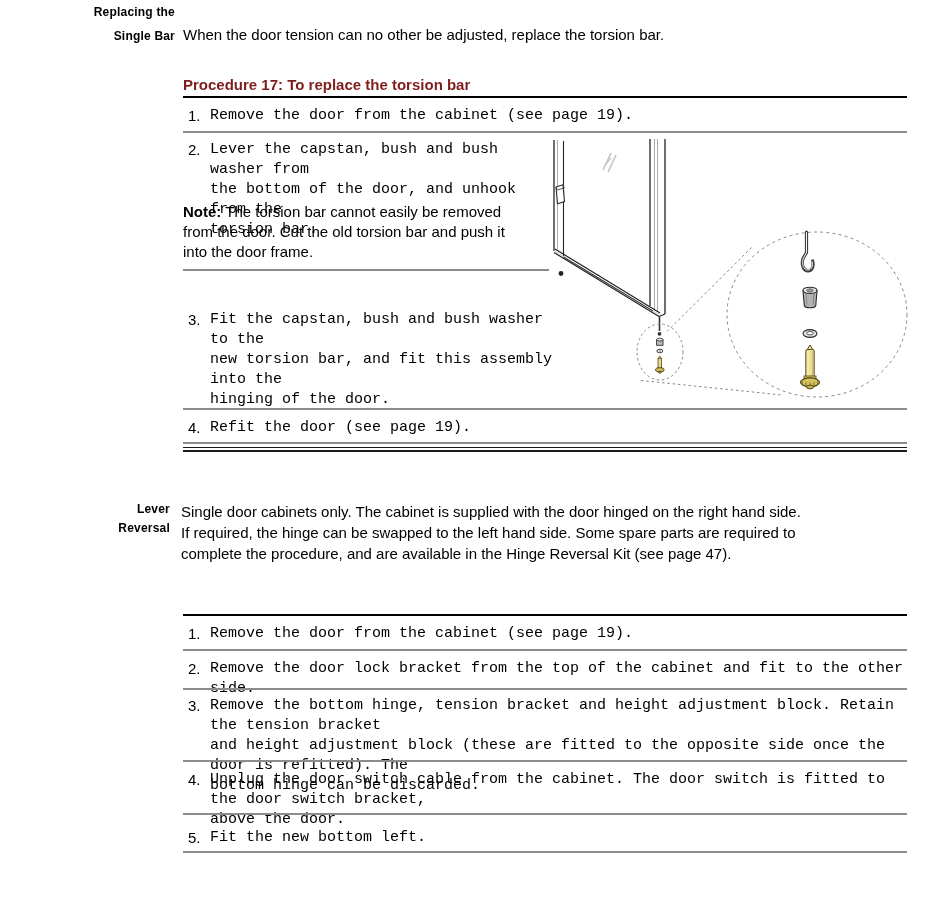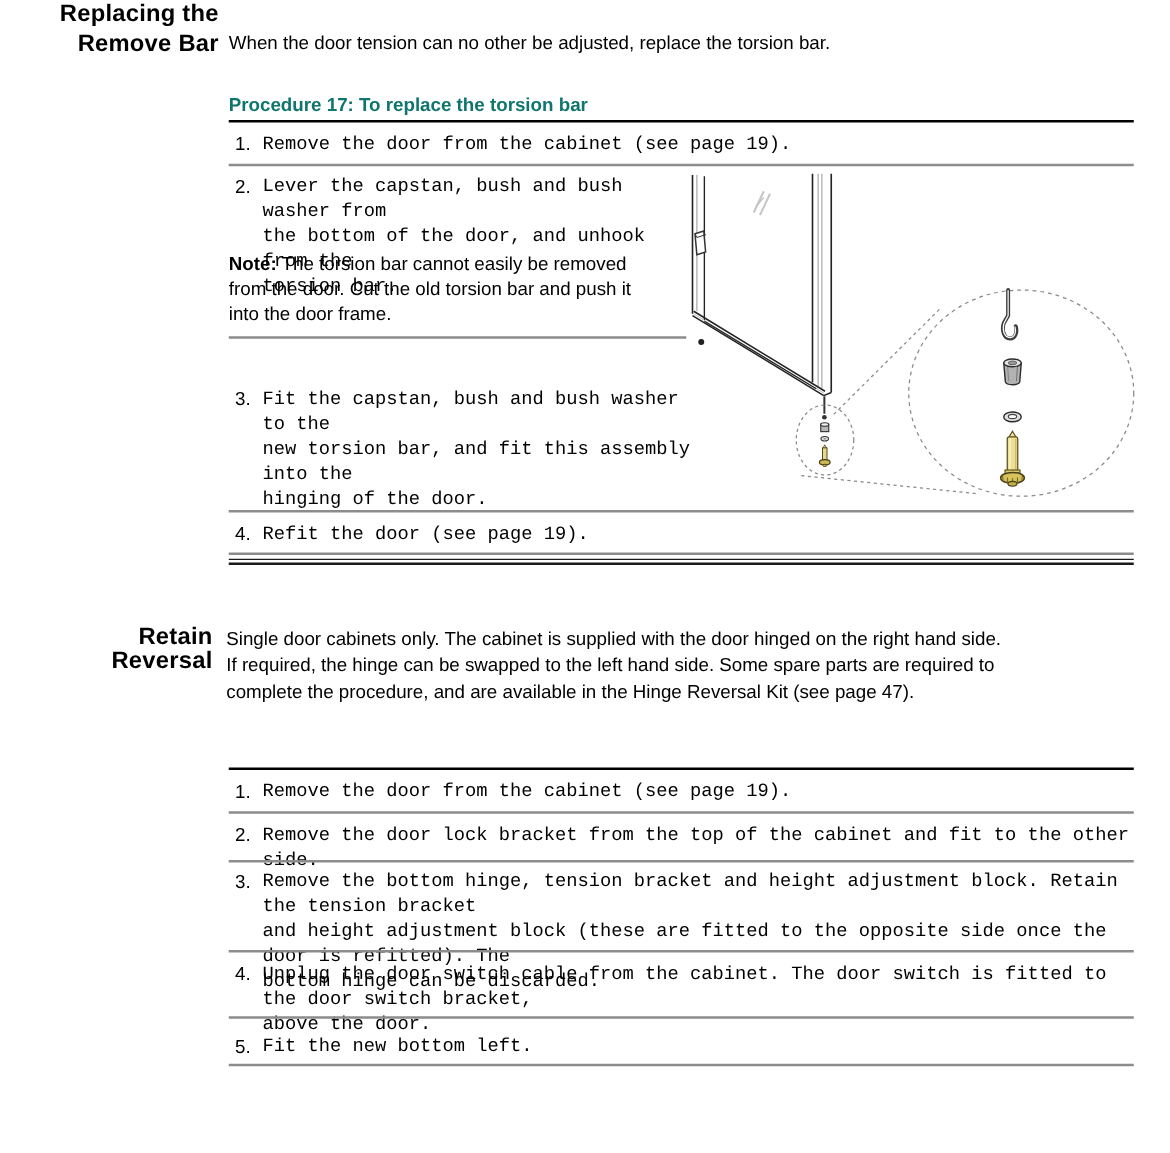--- a/index.html
+++ b/index.html
@@ -7,35 +7,35 @@
     position:relative;
     width:936px;height:922px;
     background:#ffffff;
     font-family:"Liberation Sans", sans-serif;
     color:#000;
     overflow:hidden;
   }
   .abs{position:absolute;}
   .margin-head{
     font-weight:bold;
-    font-size:19px;
+    font-size:12px;
     text-align:right;
     letter-spacing:0.2px;
     color:#000;
   }
   .body-text{
     font-size:15px;
     line-height:21px;
     color:#000;
   }
   .pre{white-space:pre-line;}
   .proc-title{
     font-weight:bold;
     font-size:15px;
-    color:#0f766e;
+    color:#7f1d1d;
   }
   .rule-black{height:2px;background:#000;}
   .rule-thin-black{height:1.6px;background:#1a1a1a;}
   .rule-gray{height:2px;background:#8c8c8c;}
   .step{
     display:flex;
     font-size:15px;
     line-height:20px;
     color:#000;
   }
@@ -52,21 +52,21 @@
   }
   .note b{font-weight:bold;}
 </style>
 </head>
 <body>
 
 <div id="page">
 
   <div class="abs margin-head" style="left:0;top:21;width:175px;line-height:24px;">
     <div>Replacing the</div>
-    <div>Remove Bar</div>
+    <div>Single Bar</div>
   </div>
 
   <div class="abs body-text" style="left:183px;top:24px;width:740px;">When the door tension can no other be adjusted, replace the torsion bar.</div>
 
   <div class="abs proc-title" style="left:183px;top:76px;width:724px;">Procedure 17: To replace the torsion bar</div>
   <div class="abs rule-black" style="left:183px;top:96px;width:724px;"></div>
 
   <div class="abs step" style="left:183px;top:106px;width:724px;">
     <span class="num">1.</span>
     <span class="txt">Remove the door from the cabinet (see page 19).</span>
@@ -189,21 +189,21 @@
       <line x1="802" y1="380.5" x2="802.5" y2="384.5" stroke="#7a6a28" stroke-width="0.9"></line>
       <line x1="806" y1="382" x2="806" y2="386.4" stroke="#7a6a28" stroke-width="0.9"></line>
       <line x1="810" y1="382.5" x2="810" y2="386.8" stroke="#7a6a28" stroke-width="0.9"></line>
       <line x1="814" y1="382" x2="814" y2="386.4" stroke="#7a6a28" stroke-width="0.9"></line>
       <line x1="818" y1="380.5" x2="817.5" y2="384.5" stroke="#7a6a28" stroke-width="0.9"></line>
       <ellipse cx="810" cy="387" rx="3.6" ry="1.9" fill="#c2ae4a" stroke="#4a4018" stroke-width="0.9"></ellipse>
     </g>
   </svg>
 
   <div class="abs margin-head" style="left:0;top:500px;width:170px;line-height:19px;">
-    <div>Retain</div>
+    <div>Lever</div>
     <div>Reversal</div>
   </div>
 
   <div class="abs body-text pre" style="left:181px;top:501px;width:745px;">Single door cabinets only. The cabinet is supplied with the door hinged on the right hand side.
 If required, the hinge can be swapped to the left hand side. Some spare parts are required to
 complete the procedure, and are available in the Hinge Reversal Kit (see page 47).</div>
 
   <div class="abs rule-black" style="left:183px;top:614px;width:724px;"></div>
 
   <div class="abs step" style="left:183px;top:624px;width:724px;">

